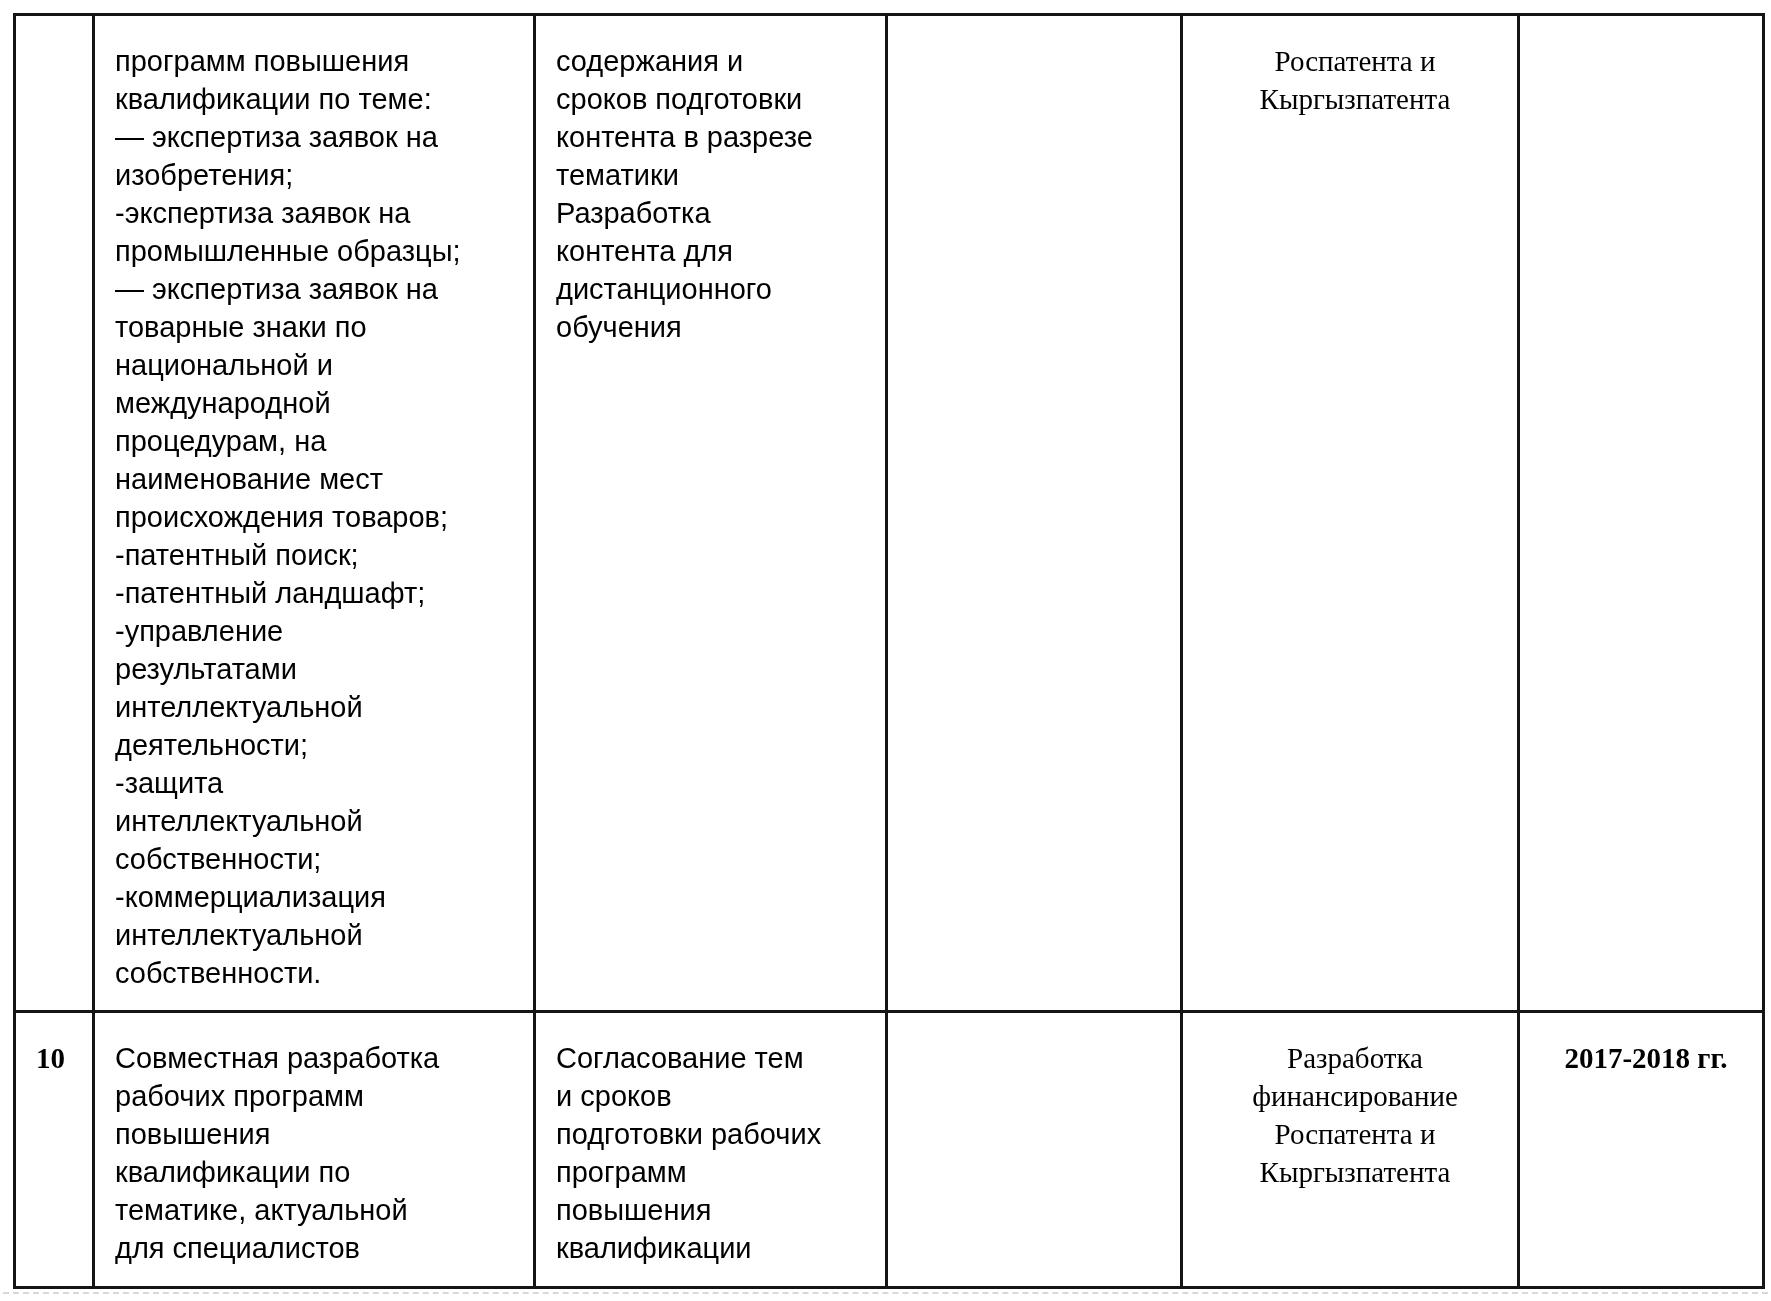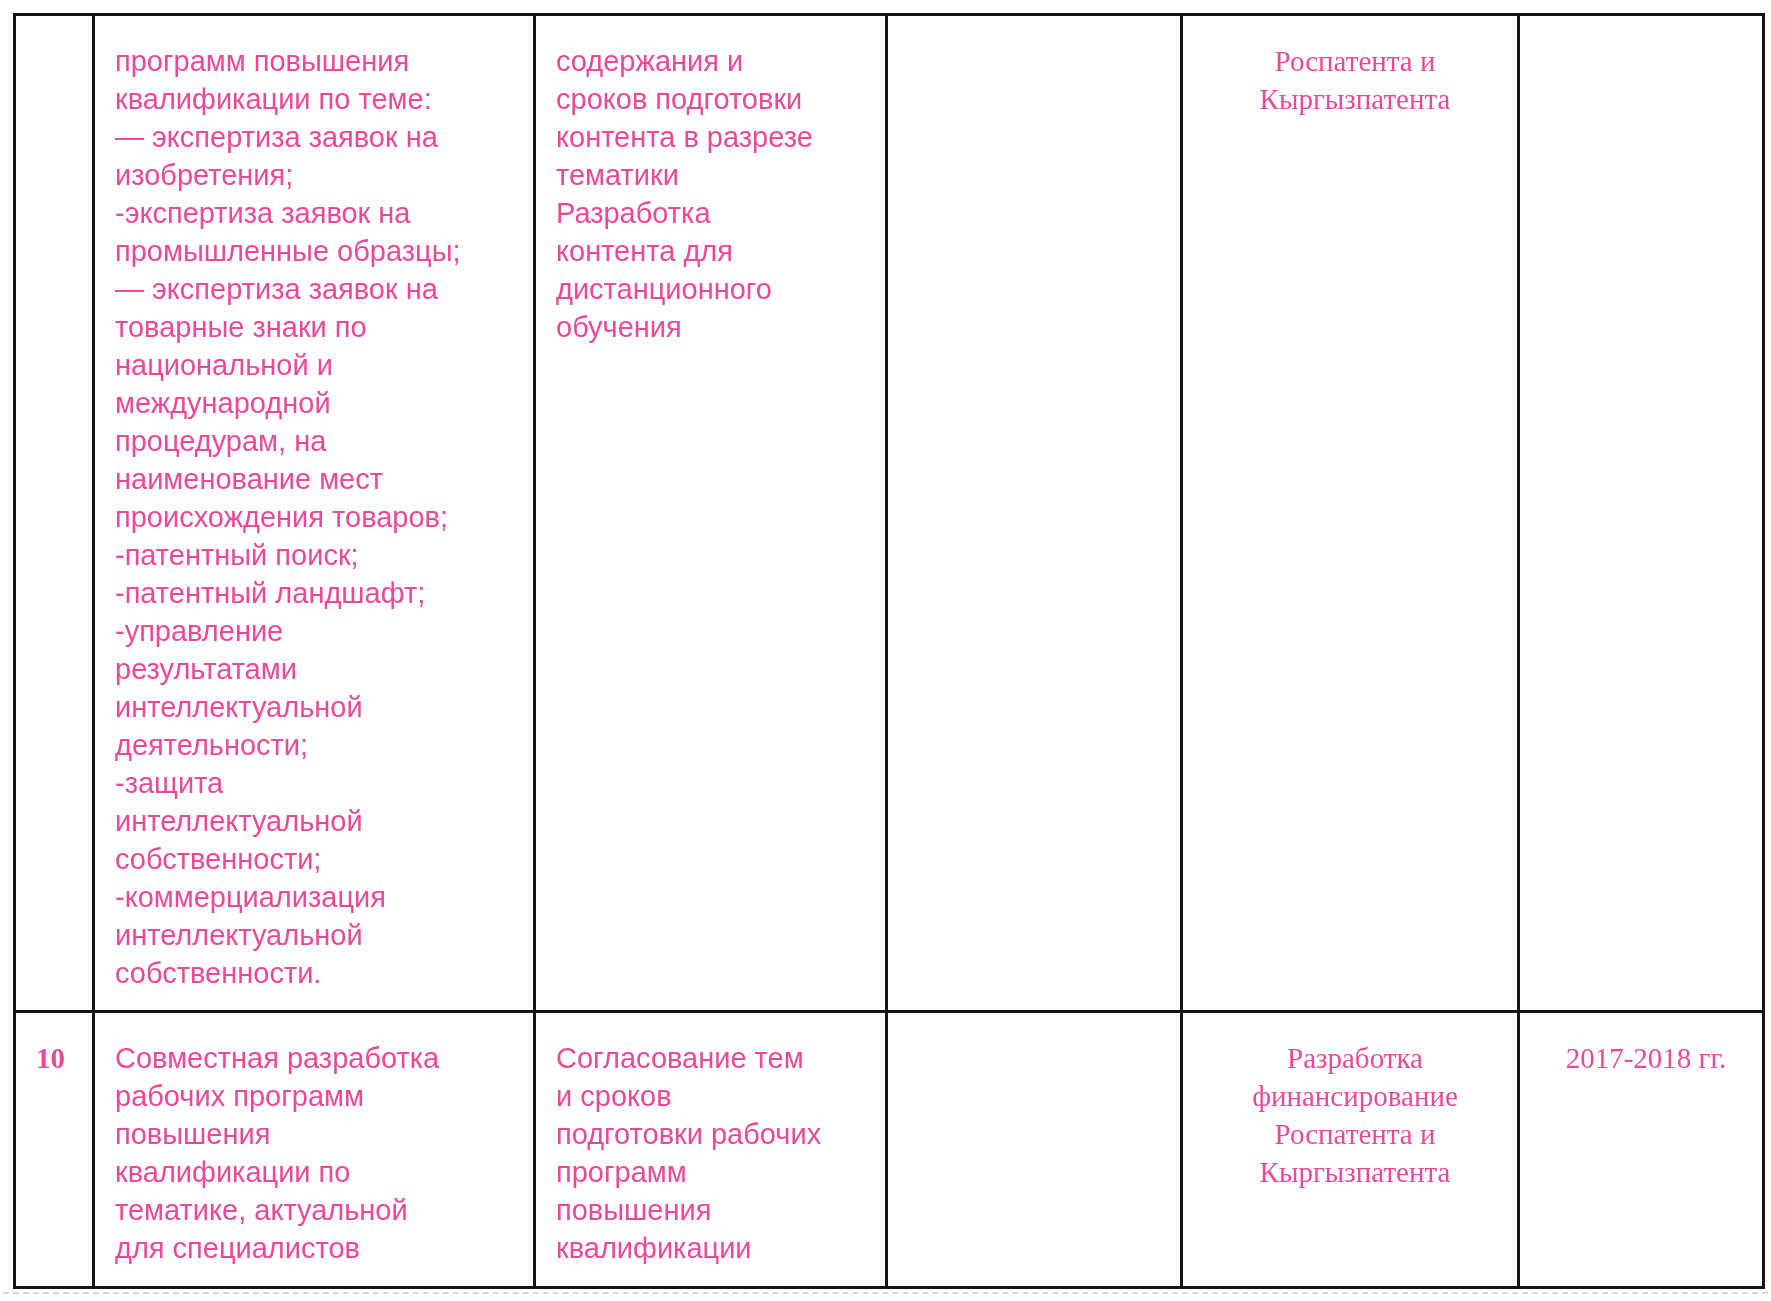--- a/index.html
+++ b/index.html
@@ -4,21 +4,21 @@
 <style>
   * { margin: 0; padding: 0; box-sizing: border-box; }
   html, body { background: #ffffff; }
   .page {
     position: relative;
     width: 1771px;
     height: 1301px;
     background: #ffffff;
     overflow: hidden;
     font-family: "Liberation Sans", sans-serif;
-    color: #ec4899;
+    color: #000000;
   }
   table.doc-table {
     position: absolute;
     left: 13px;
     top: 13px;
     width: 1752px;
     border-collapse: collapse;
     table-layout: fixed;
   }
   table.doc-table td {
@@ -38,21 +38,21 @@
   }
   td.cell-financing {
     text-align: center;
     padding: 26px 8px 10px 8px;
     font-family: Liberation Serif, serif;
   }
   td.cell-period {
     text-align: center;
     padding: 26px 6px 10px 6px;
     font-family: "Liberation Serif", serif;
-    font-weight: normal;
+    font-weight: bold;
     font-size: 30px;
   }
   .result-para2 { }
   .page-edge-line {
     position: absolute;
     left: 3px;
     right: 3px;
     top: 1292px;
     border-top: 2px dashed #cfcfcf;
     opacity: 0.8;

